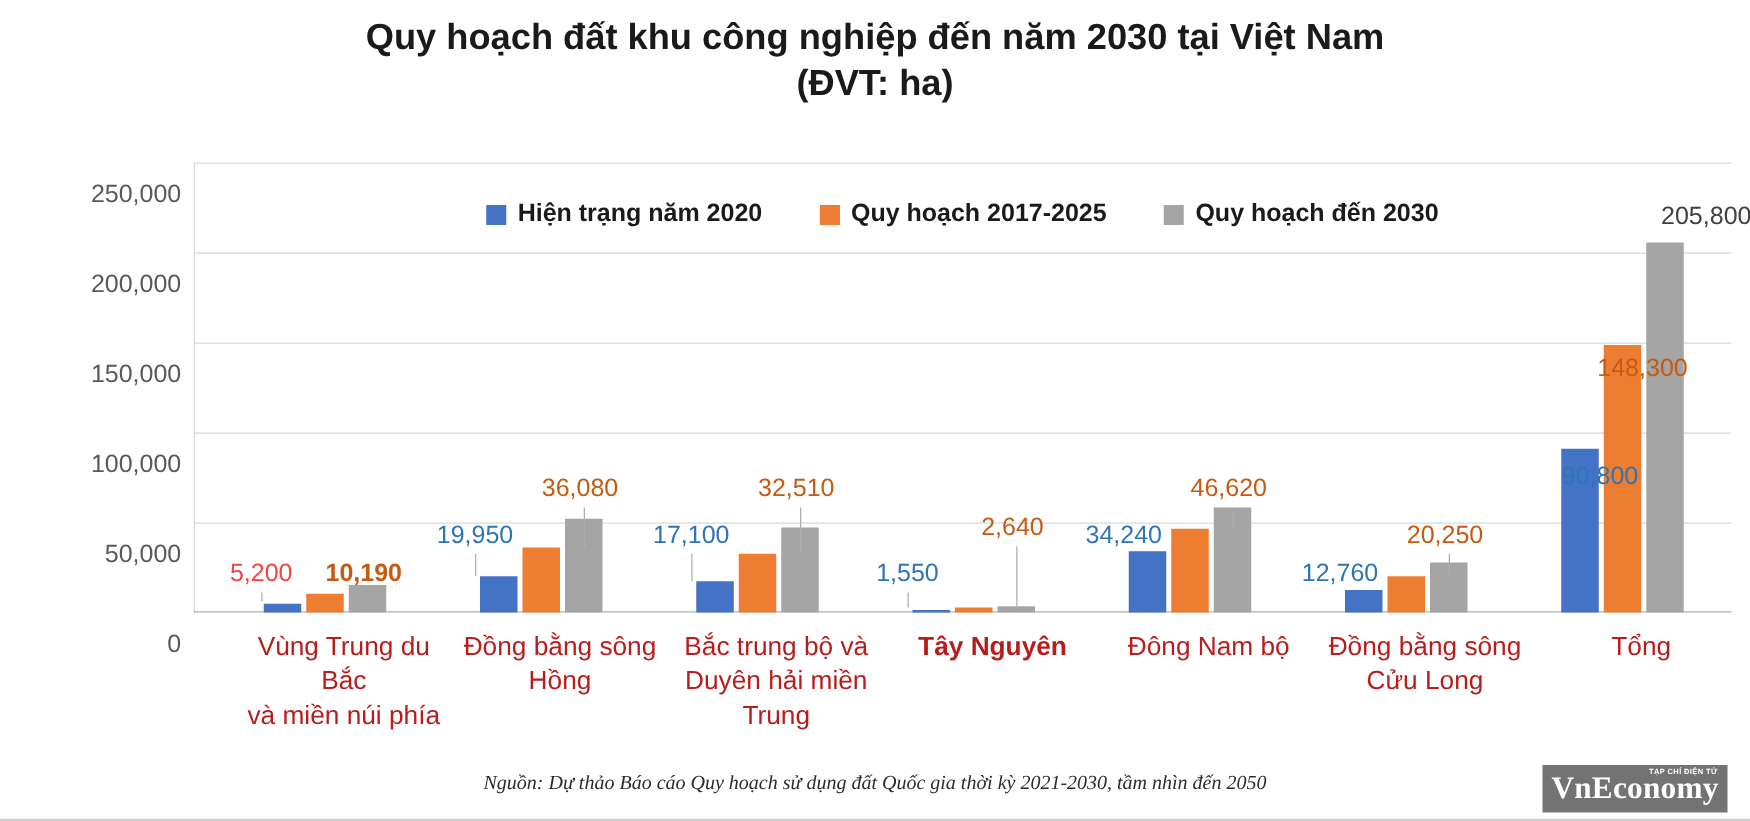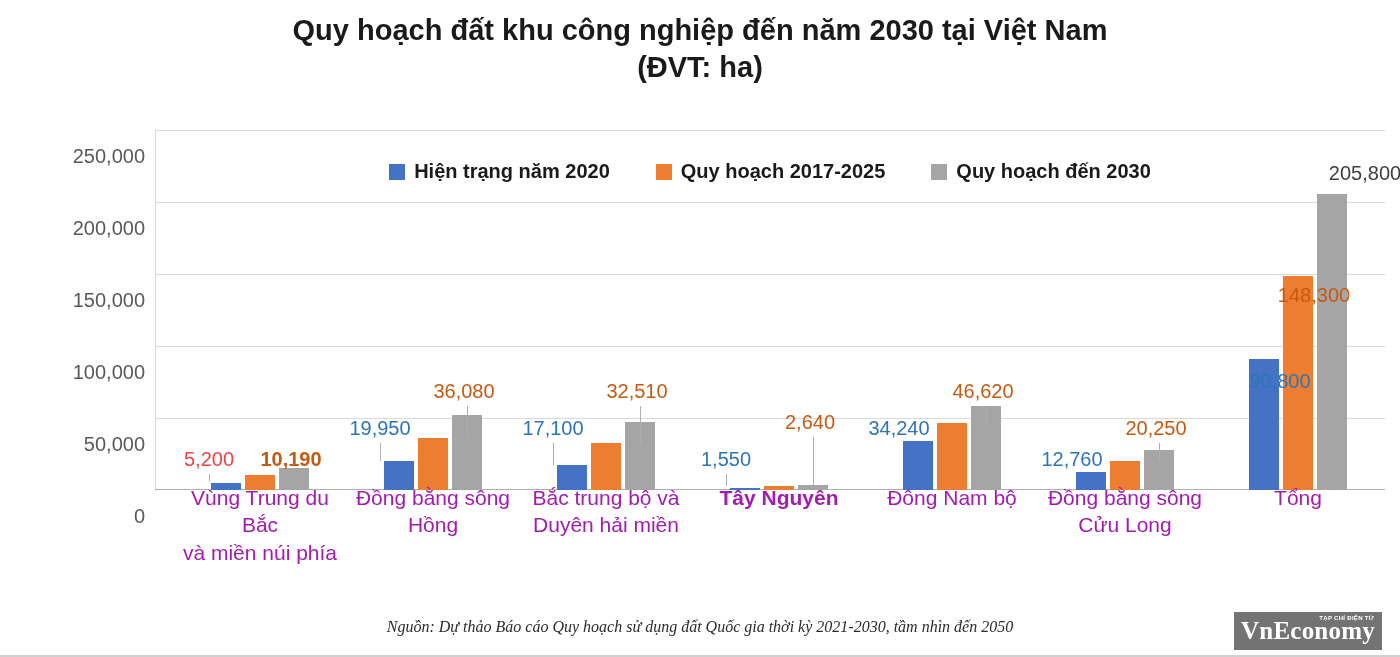--- a/index.html
+++ b/index.html
@@ -127,25 +127,26 @@
   }
   .leaderline {
     position: absolute;
     width: 1px;
     background: #aeaeae;
   }
 
   
   .catlabel {
     position: absolute;
-    top: 484px;
+    top: 504px;
     text-align: center;
     font-size: 21px;
-    color: #a21caf;
+    color: #b91c1c;
     line-height: 1.3;
+    margin-left: 15px;
   }
 
   
   .source-note {
     position: absolute;
     left: 0;
     top: 618px;
     width: 1400px;
     text-align: center;
     font-family: "Liberation Serif", serif;
@@ -321,20 +322,21 @@
       <div>Bắc</div>
       <div>và miền núi phía</div>
     </div>
     <div class="catlabel" style="left:348px; width:170px;">
       <div>Đồng bằng sông</div>
       <div>Hồng</div>
     </div>
     <div class="catlabel" style="left:521px; width:170px;">
       <div>Bắc trung bộ và</div>
       <div>Duyên hải miền</div>
+      <div>Trung</div>
     </div>
     <div class="catlabel" style="left:694px; width:170px;font-weight:bold;">
       <div>Tây Nguyên</div>
     </div>
     <div class="catlabel" style="left:867px; width:170px;">
       <div>Đông Nam bộ</div>
     </div>
     <div class="catlabel" style="left:1040px; width:170px;">
       <div>Đồng bằng sông</div>
       <div>Cửu Long</div>

